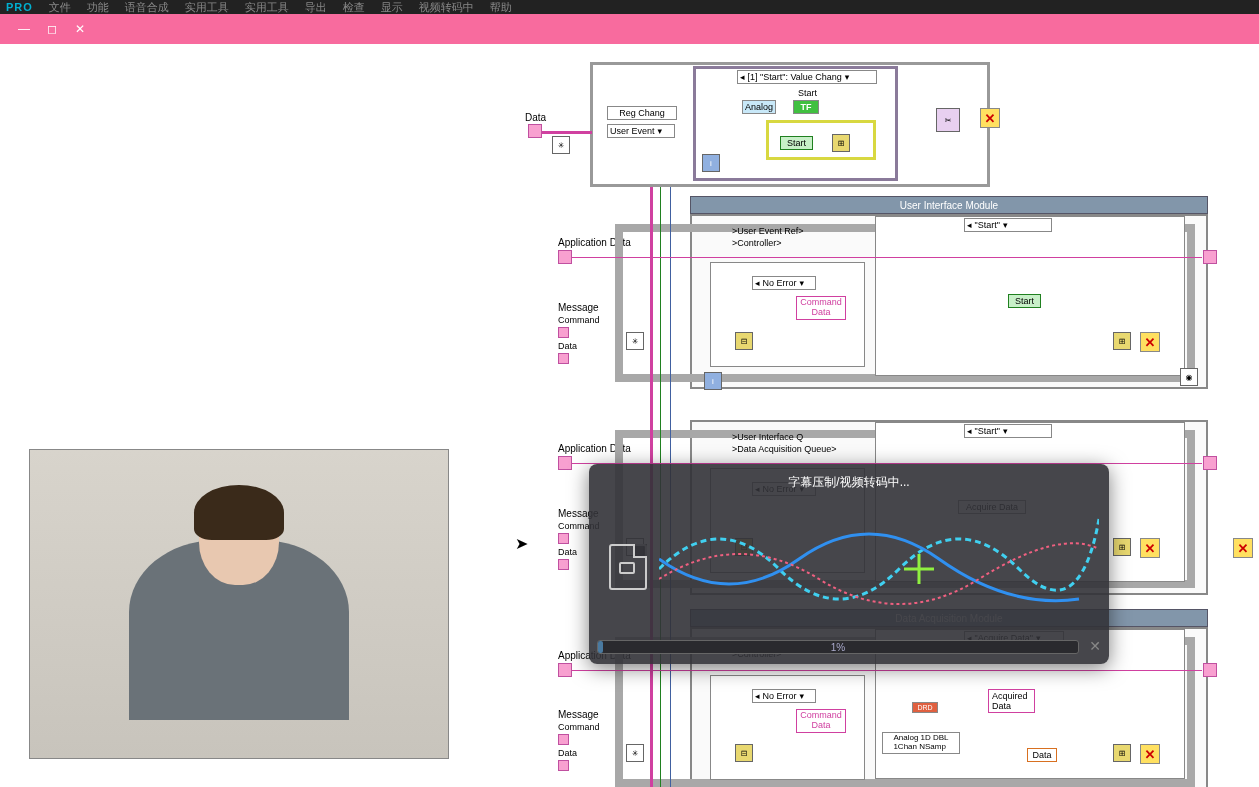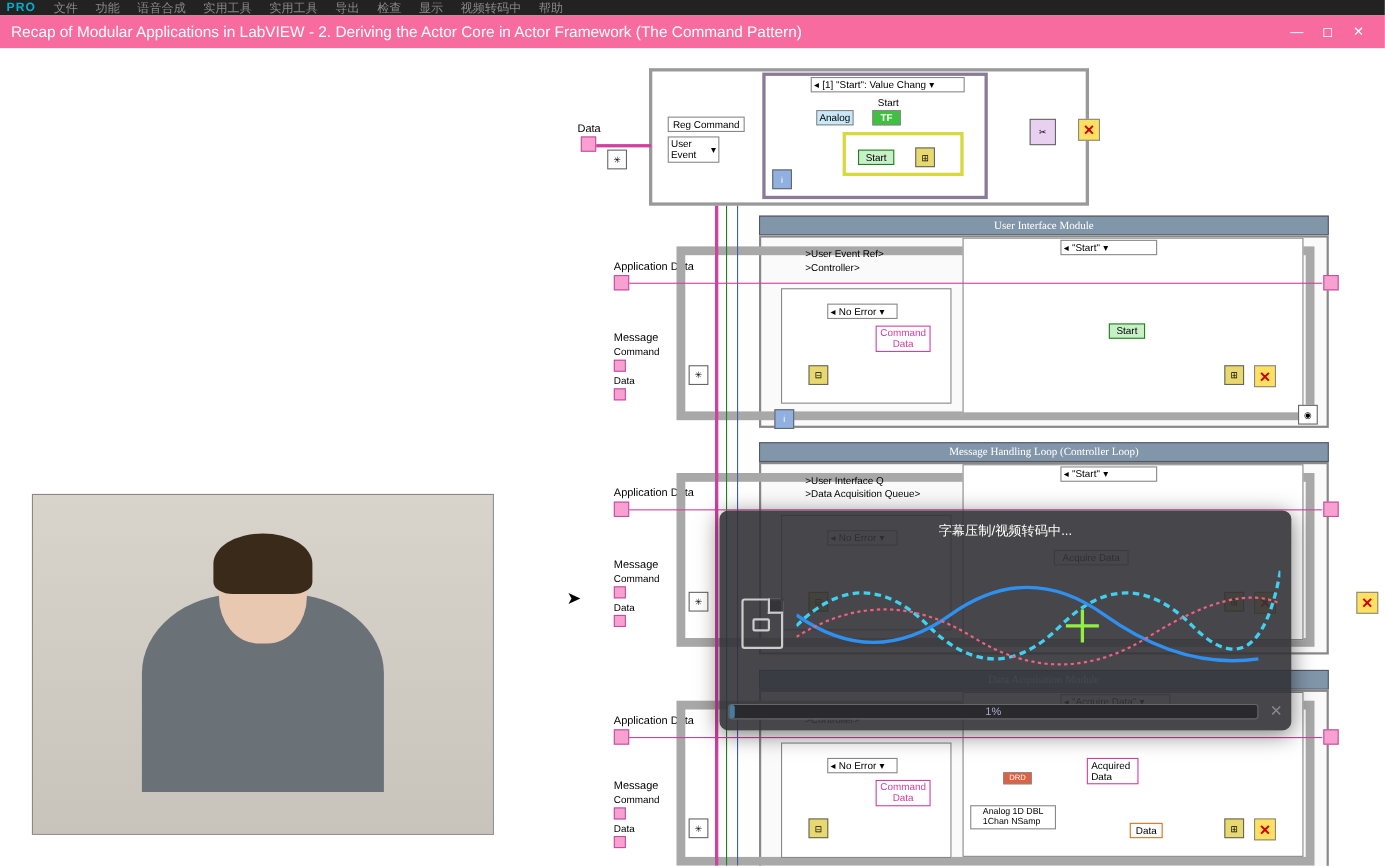--- a/index.html
+++ b/index.html
@@ -21,37 +21,37 @@
   .webcam .hair { position:absolute; left:50%; top:-5px; transform:translateX(-50%); width:90px; height:55px; background:#3a2a1a; border-radius:50% 50% 20% 20%; }
   .webcam .body { position:absolute; left:50%; top:90px; transform:translateX(-50%); width:220px; height:180px; background:#6a7278; border-radius:40% 40% 0 0; }
   .webcam .chair { position:absolute; left:50%; top:95px; transform:translateX(-50%); width:280px; height:180px; background:#1a1a1a; border-radius:30% 30% 0 0; z-index:-1; }
   
   .diagram { position: absolute; left: 480px; top: 0px; right: 0; bottom: 0; }
   .db-label { position: absolute; font-size: 10px; color: #000; }
   .db-box { position: absolute; border: 1px solid #888; background: #fff; font-size: 9px; display:flex; align-items:center; justify-content:center; padding:1px 3px; }
   .db-dropdown { position:absolute; border:1px solid #888; background:#fff; font-size:9px; padding:1px 2px; display:flex; align-items:center; }
   .db-dropdown::after { content:"▾"; margin-left:3px; }
   .db-dropdown.rev::before { content:"◂"; margin-right:3px; }
-  .module-header { position:absolute; height:18px; background:#8296aa; color:#fff; font-size:10px; display:flex; align-items:center; justify-content:center; border:1px solid #556;font-family:Liberation Serif, serif; }
+  .module-header { position:absolute; height:18px; background:#8296aa; color:#fff; font-size:10px; display:flex; align-items:center; justify-content:center; border:1px solid #556; }
   .module-body { position:absolute; border:2px solid #888; background:#fafafa; }
   .loop-border { position:absolute; border:3px solid #999; background:transparent; }
   .loop-border.thick { border-width:8px; border-color:#a8a8a8; }
   .case-border { position:absolute; border:1px solid #888; background:#fff; }
   .term { position:absolute; width:14px; height:14px; border:1px solid #666; background:#fff; }
   .term.pink { background:#f8a0d0; border-color:#c050a0; }
   .small-node { position:absolute; width:18px; height:18px; border:1px solid #666; background:#fff; display:flex; align-items:center; justify-content:center; font-size:8px; }
   .tiny-label { position:absolute; font-size:9px; color:#000; }
   .hline { position:absolute; height:1px; background:#888; }
   .vline { position:absolute; width:1px; background:#888; }
   .hline.pink, .vline.pink { background:#d040a0; }
   .hline.blue, .vline.blue { background:#4060a0; }
   .hline.green, .vline.green { background:#208020; }
   .hline.thick { height:3px; }
   
-  .overlay { position:absolute; left:654px; top:420px; width:520px; height:200px; background:rgba(50,50,55,0.9); border-radius:8px; box-shadow:0 4px 20px rgba(0,0,0,0.5); color:#fff; }
+  .overlay { position:absolute; left:589px; top:420px; width:520px; height:200px; background:rgba(50,50,55,0.9); border-radius:8px; box-shadow:0 4px 20px rgba(0,0,0,0.5); color:#fff; }
   .overlay .msg { position:absolute; top:10px; left:0; right:0; text-align:center; font-size:12px; }
   .overlay .file-icon { position:absolute; left:20px; top:80px; width:38px; height:46px; border:2px solid #ccc; border-radius:3px; }
   .overlay .file-icon::before { content:""; position:absolute; right:-2px; top:-2px; width:12px; height:12px; background:rgba(50,50,55,0.9); border-left:2px solid #ccc; border-bottom:2px solid #ccc; }
   .overlay .file-icon .play { position:absolute; left:8px; top:16px; width:16px; height:12px; border:2px solid #ccc; border-radius:2px; }
   .overlay .waves { position:absolute; left:70px; top:35px; width:440px; height:130px; }
   .overlay .progress-bar { position:absolute; left:8px; bottom:10px; right:30px; height:14px; border:1px solid #666; border-radius:3px; background:#2a2a2e; }
   .overlay .progress-fill { position:absolute; left:0; top:0; bottom:0; width:1%; background:#4a7aa0; border-radius:2px; }
   .overlay .progress-text { position:absolute; left:0; right:0; top:0; bottom:0; display:flex; align-items:center; justify-content:center; font-size:10px; color:#aac; }
   .overlay .close { position:absolute; right:8px; bottom:10px; color:#888; cursor:pointer; font-size:14px; }
   .cursor { position:absolute; font-size:16px; color:#000; pointer-events:none; }
@@ -70,21 +70,20 @@
   <span class="menu-item">实用工具</span>
   <span class="menu-item">实用工具</span>
   <span class="menu-item">导出</span>
   <span class="menu-item">检查</span>
   <span class="menu-item">显示</span>
   <span class="menu-item">视频转码中</span>
   <span class="menu-item">帮助</span>
 </div>
 
 <div class="titlebar">
-  <span class="title">Recap of Modular Applications in LabVIEW - 2. Deriving the Actor Core in Actor Framework (The Command Pattern)</span>
   <span class="win-btn">—</span>
   <span class="win-btn">◻</span>
   <span class="win-btn">✕</span>
 </div>
 
 <div class="content">
 
   <div class="webcam">
     <div class="chair"></div>
     <div class="body"></div>
@@ -94,22 +93,22 @@
     </div>
   </div>
 
   <div class="diagram">
 
     <span class="db-label" style="left:45px; top:68px;">Data</span>
     <div class="term pink" style="left:48px; top:80px;"></div>
     <div class="small-node" style="left:72px; top:92px;">✳</div>
 
     <div class="loop-border" style="left:110px; top:18px; width:400px; height:125px;"></div>
-    <div class="db-box" style="left:127px; top:62px; width:70px;">Reg Command</div>
-    <div class="db-dropdown" style="left:127px; top:80px; width:47px;">User Event</div>
+    <div class="db-box" style="left:127px; top:62px; width:70px;">Reg Chang</div>
+    <div class="db-dropdown" style="left:127px; top:80px; width:68px;">User Event</div>
 
     <div class="case-border" style="left:213px; top:22px; width:205px; height:115px; border-width:3px; border-color:#8a7a9a;"></div>
     <div class="db-dropdown rev" style="left:257px; top:26px; width:140px;">[1] "Start": Value Chang</div>
     <div class="db-box" style="left:262px; top:56px; width:34px; background:#c8e8f8;">Analog</div>
     <span class="tiny-label" style="left:318px; top:44px;">Start</span>
     <div class="db-box" style="left:313px; top:56px; width:26px; background:#40c040; color:#fff; font-weight:bold;">TF</div>
     <div class="loop-border" style="left:286px; top:76px; width:110px; height:40px; border-color:#d8d840;"></div>
     <div class="start-btn" style="left:300px; top:92px;">Start</div>
     <div class="small-node" style="left:352px; top:90px; background:#e8d870;">⊞</div>
     <div class="small-node" style="left:222px; top:110px; background:#90b0e0; color:#fff;">i</div>
@@ -141,21 +140,20 @@
 
     <div class="case-border" style="left:395px; top:172px; width:310px; height:160px;"></div>
     <div class="db-dropdown rev" style="left:484px; top:174px; width:88px;">"Start"</div>
     <div class="start-btn" style="left:528px; top:250px;">Start</div>
     <div class="small-node" style="left:633px; top:288px; background:#e8d870;">⊞</div>
     <div class="stop-x" style="left:660px; top:288px;">✕</div>
     <div class="small-node" style="left:700px; top:324px; background:#fff;">◉</div>
 
     <div class="term pink" style="left:723px; top:206px;"></div>
 
-    <div class="module-header" style="left:210px; top:358px; width:518px;">Message Handling Loop  (Controller Loop)</div>
     <div class="module-body" style="left:210px; top:376px; width:518px; height:175px;"></div>
 
     <span class="db-label" style="left:78px; top:399px;">Application Data</span>
     <div class="term pink" style="left:78px; top:412px;"></div>
     <span class="db-label" style="left:78px; top:464px;">Message</span>
     <span class="tiny-label" style="left:78px; top:477px;">Command</span>
     <div class="term pink" style="left:78px; top:489px; width:11px; height:11px;"></div>
     <span class="tiny-label" style="left:78px; top:503px;">Data</span>
     <div class="term pink" style="left:78px; top:515px; width:11px; height:11px;"></div>
 

